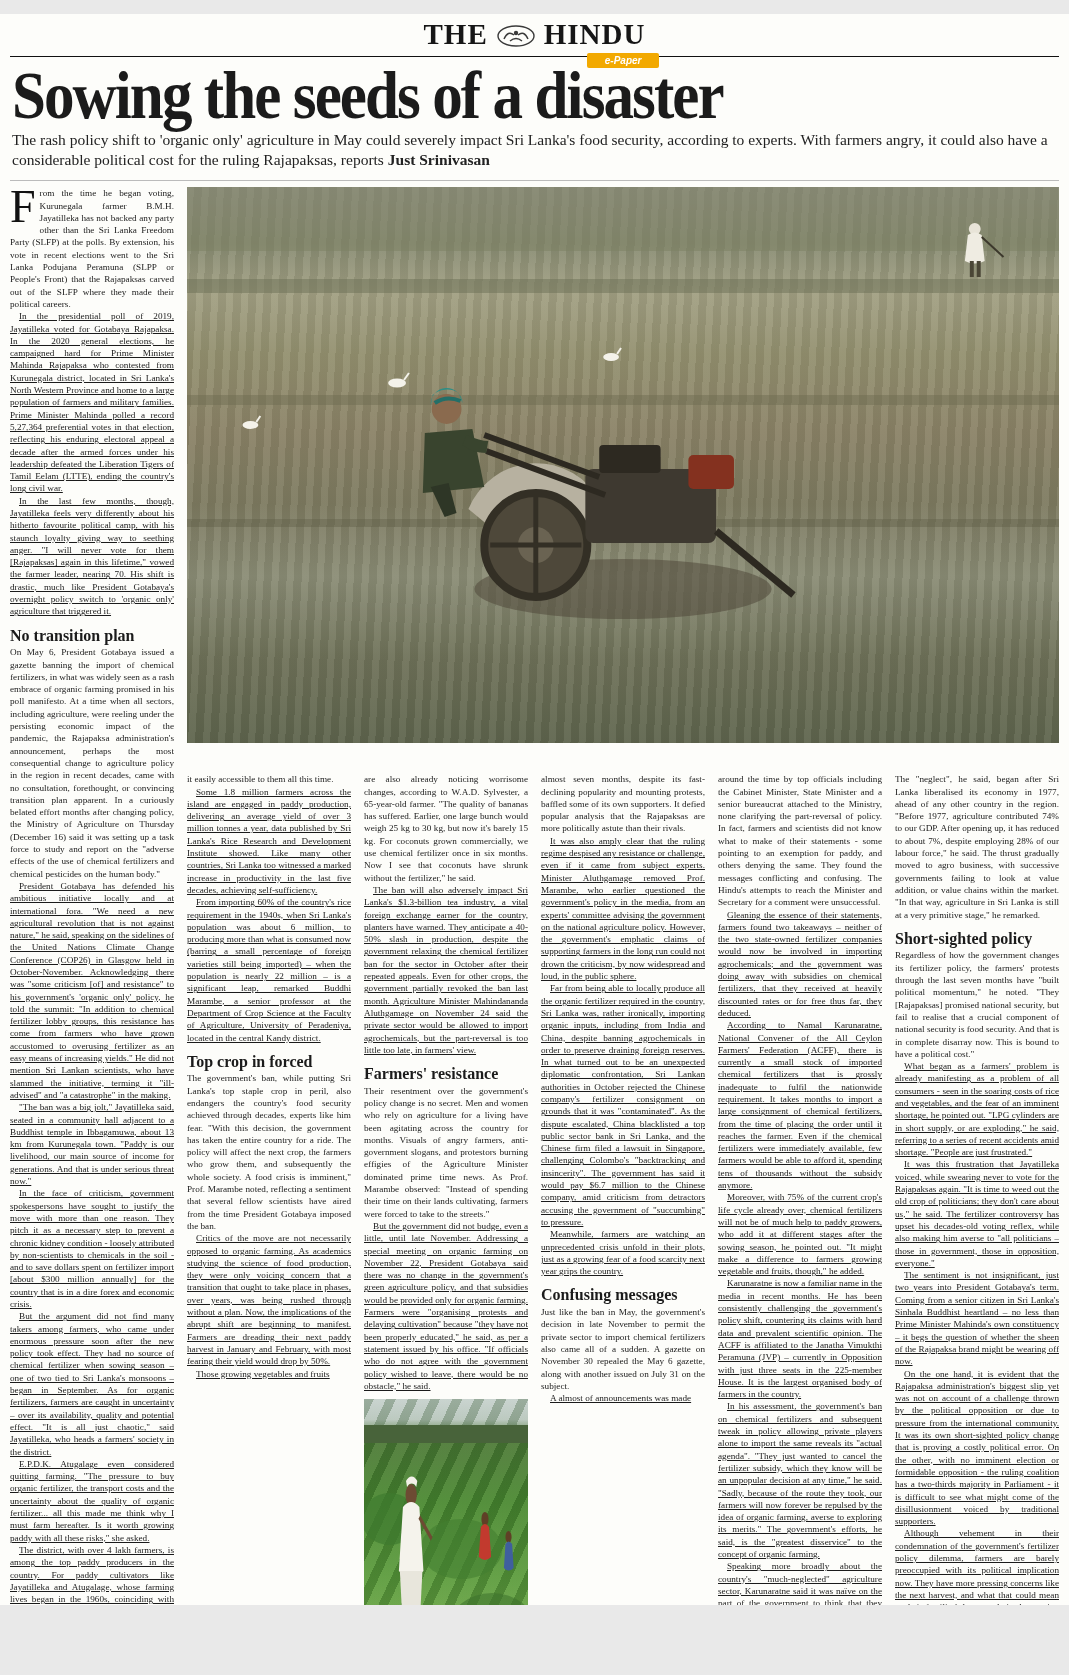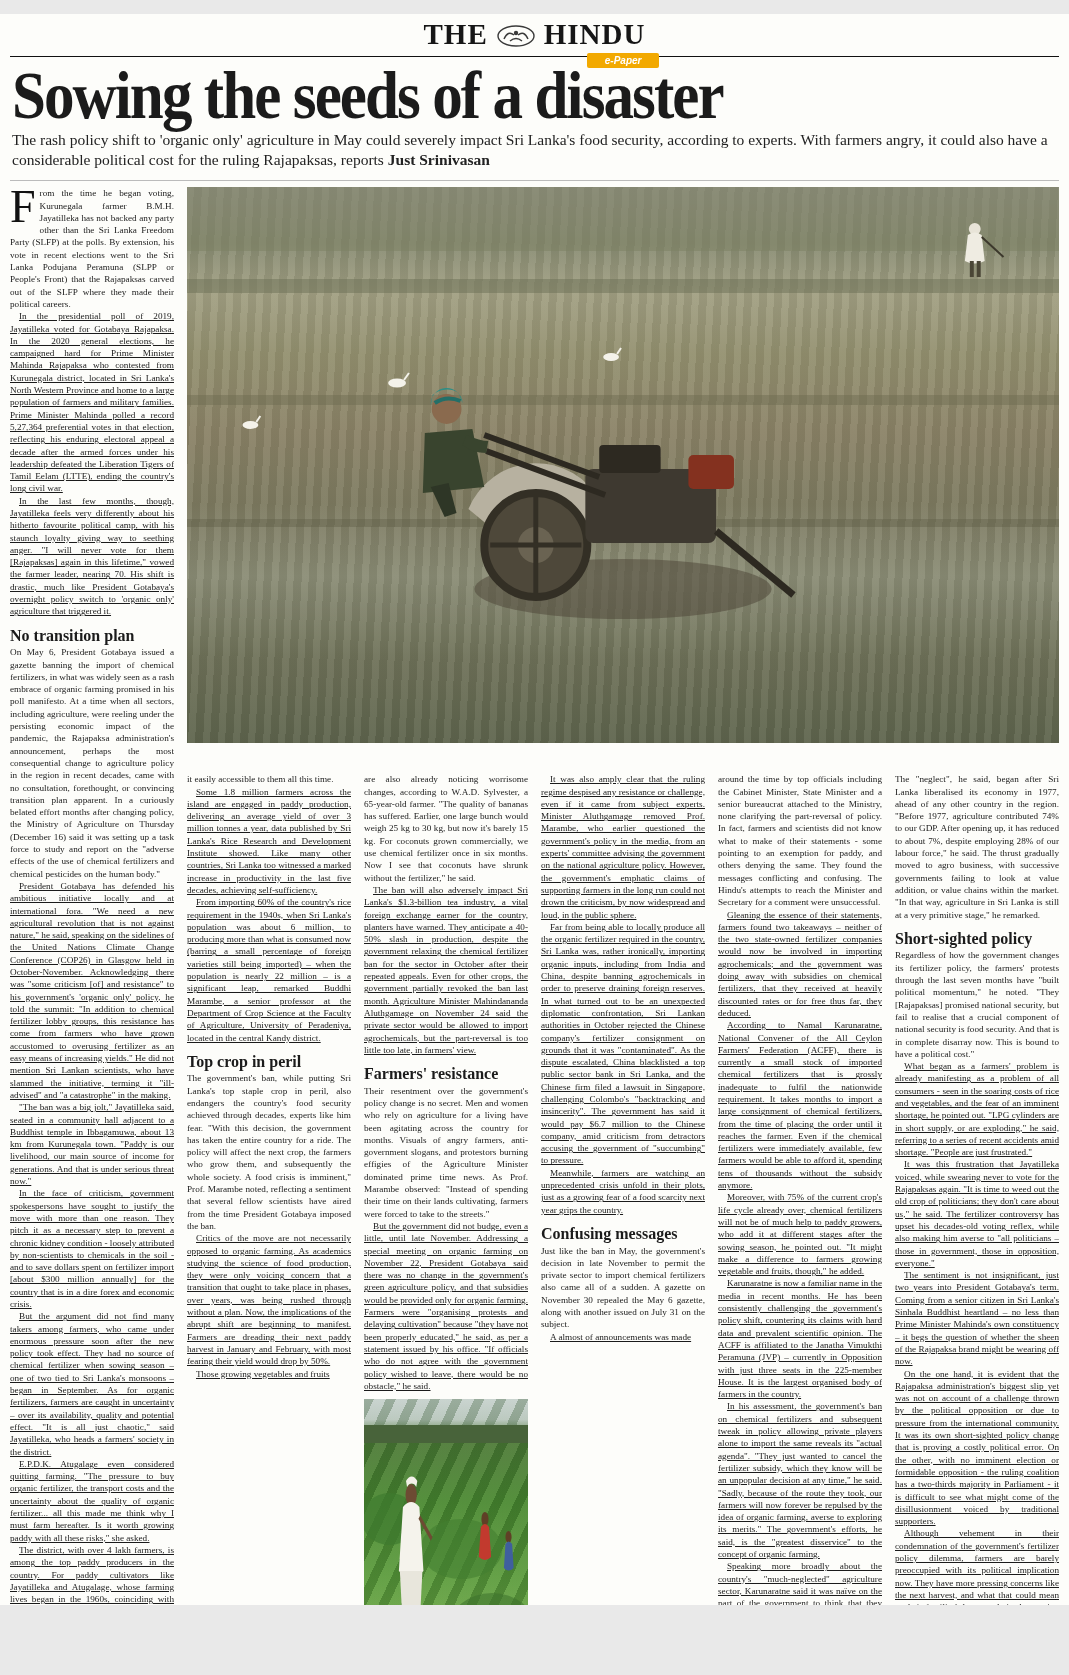--- a/index.html
+++ b/index.html
@@ -184,21 +184,21 @@
             </g>
           </svg>
         </div>
       </div>
 
       <div class="newscol col2">
         <div class="flow">
             <p class="body-para">it easily accessible to them all this time.</p>
             <p class="body-para indent">Some 1.8 million farmers across the island are engaged in paddy production, delivering an average yield of over 3 million tonnes a year, data published by Sri Lanka's Rice Research and Development Institute showed. Like many other countries, Sri Lanka too witnessed a marked increase in productivity in the last five decades, achieving self-sufficiency.</p>
             <p class="body-para indent">From importing 60% of the country's rice requirement in the 1940s, when Sri Lanka's population was about 6 million, to producing more than what is consumed now (barring a small percentage of foreign varieties still being imported) – when the population is nearly 22 million – is a significant leap, remarked Buddhi Marambe, a senior professor at the Department of Crop Science at the Faculty of Agriculture, University of Peradeniya, located in the central Kandy district.</p>
-            <h3 class="crosshead">Top crop in peril</h3>
+            <h3 class="crosshead">Top crop in forced</h3>
             <p class="body-para">The government's ban, while putting Sri Lanka's top staple crop in peril, also endangers the country's food security achieved through decades, experts like him fear. "With this decision, the government has taken the entire country for a ride. The policy will affect the next crop, the farmers who grow them, and subsequently the whole society. A food crisis is imminent," Prof. Marambe noted, reflecting a sentiment that several fellow scientists have aired from the time President Gotabaya imposed the ban.</p>
             <p class="body-para indent">Critics of the move are not necessarily opposed to organic farming. As academics studying the science of food production, they were only voicing concern that a transition that ought to take place in phases, over years, was being rushed through without a plan. Now, the implications of the abrupt shift are beginning to manifest. Farmers are dreading their next paddy harvest in January and February, with most fearing their yield would drop by 50%.</p>
             <p class="body-para indent">Those growing vegetables and fruits</p>
           </div>
       </div>
 
       <div class="newscol col3">
         <div class="flow">
             <p class="body-para">are also already noticing worrisome changes, according to W.A.D. Sylvester, a 65-year-old farmer. "The quality of bananas has suffered. Earlier, one large bunch would weigh 25 kg to 30 kg, but now it's barely 15 kg. For coconuts grown commercially, we use chemical fertilizer once in six months. Now I see that coconuts have shrunk without the fertilizer," he said.</p>
             <p class="body-para indent">The ban will also adversely impact Sri Lanka's $1.3-billion tea industry, a vital foreign exchange earner for the country, planters have warned. They anticipate a 40-50% slash in production, despite the government relaxing the chemical fertilizer ban for the sector in October after their repeated appeals. Even for other crops, the government partially revoked the ban last month. Agriculture Minister Mahindananda Aluthgamage on November 24 said the private sector would be allowed to import agrochemicals, but the part-reversal is too little too late, in farmers' view.</p>
@@ -227,20 +227,21 @@
             </g>
             <g>
               <circle cx="282" cy="138" r="6" fill="#5f4026"></circle>
               <path d="M276,145 q6,-5 13,0 l3,24 q-10,5 -19,0 Z" fill="#3f5f9e"></path>
             </g>
           </svg>
         </div>
       </div>
 
       <div class="newscol col4 flow">
+          <p class="body-para">almost seven months, despite its fast-declining popularity and mounting protests, baffled some of its own supporters. It defied popular analysis that the Rajapaksas are more politically astute than their rivals.</p>
           <p class="body-para indent">It was also amply clear that the ruling regime despised any resistance or challenge, even if it came from subject experts. Minister Aluthgamage removed Prof. Marambe, who earlier questioned the government's policy in the media, from an experts' committee advising the government on the national agriculture policy. However, the government's emphatic claims of supporting farmers in the long run could not drown the criticism, by now widespread and loud, in the public sphere.</p>
           <p class="body-para indent">Far from being able to locally produce all the organic fertilizer required in the country, Sri Lanka was, rather ironically, importing organic inputs, including from India and China, despite banning agrochemicals in order to preserve draining foreign reserves. In what turned out to be an unexpected diplomatic confrontation, Sri Lankan authorities in October rejected the Chinese company's fertilizer consignment on grounds that it was "contaminated". As the dispute escalated, China blacklisted a top public sector bank in Sri Lanka, and the Chinese firm filed a lawsuit in Singapore, challenging Colombo's "backtracking and insincerity". The government has said it would pay $6.7 million to the Chinese company, amid criticism from detractors accusing the government of "succumbing" to pressure.</p>
           <p class="body-para indent">Meanwhile, farmers are watching an unprecedented crisis unfold in their plots, just as a growing fear of a food scarcity next year grips the country.</p>
           <h3 class="crosshead">Confusing messages</h3>
           <p class="body-para">Just like the ban in May, the government's decision in late November to permit the private sector to import chemical fertilizers also came all of a sudden. A gazette on November 30 repealed the May 6 gazette, along with another issued on July 31 on the subject.</p>
           <p class="body-para indent">A almost of announcements was made</p>
         </div>
       <div class="newscol col5 flow">
           <p class="body-para">around the time by top officials including the Cabinet Minister, State Minister and a senior bureaucrat attached to the Ministry, none clarifying the part-reversal of policy. In fact, farmers and scientists did not know what to make of their statements - some pointing to an exemption for paddy, and others denying the same. They found the messages conflicting and confusing. The Hindu's attempts to reach the Minister and Secretary for a comment were unsuccessful.</p>
           <p class="body-para indent">Gleaning the essence of their statements, farmers found two takeaways – neither of the two state-owned fertilizer companies would now be involved in importing agrochemicals; and the government was doing away with subsidies on chemical fertilizers, that they received at heavily discounted rates or for free thus far, they deduced.</p>

